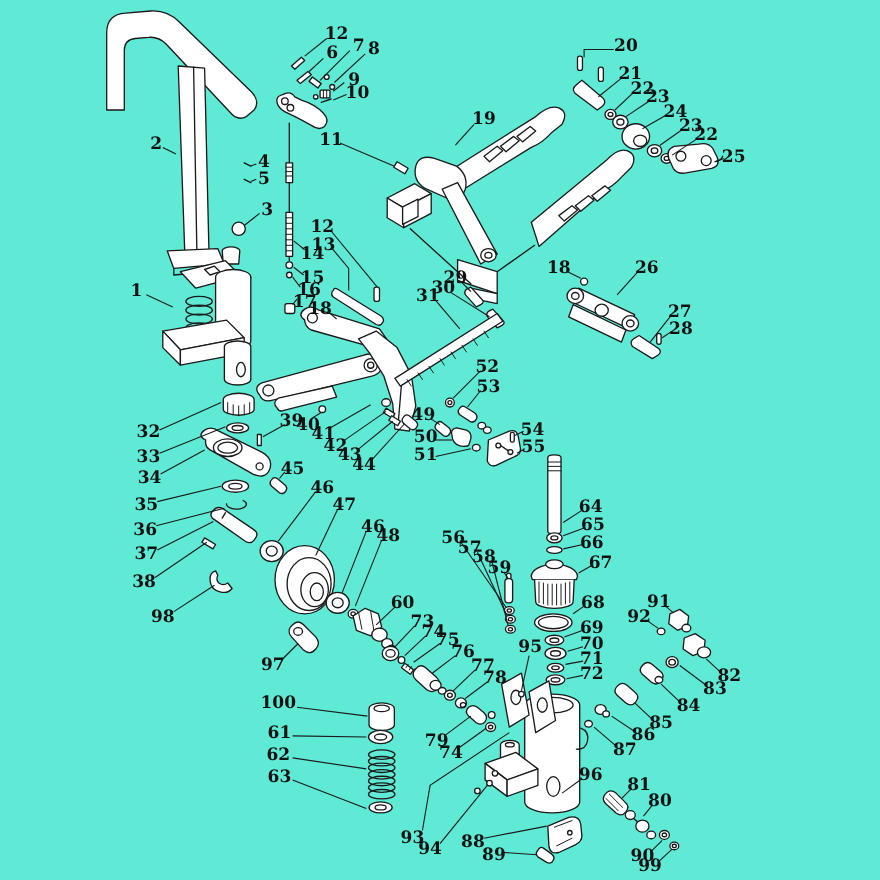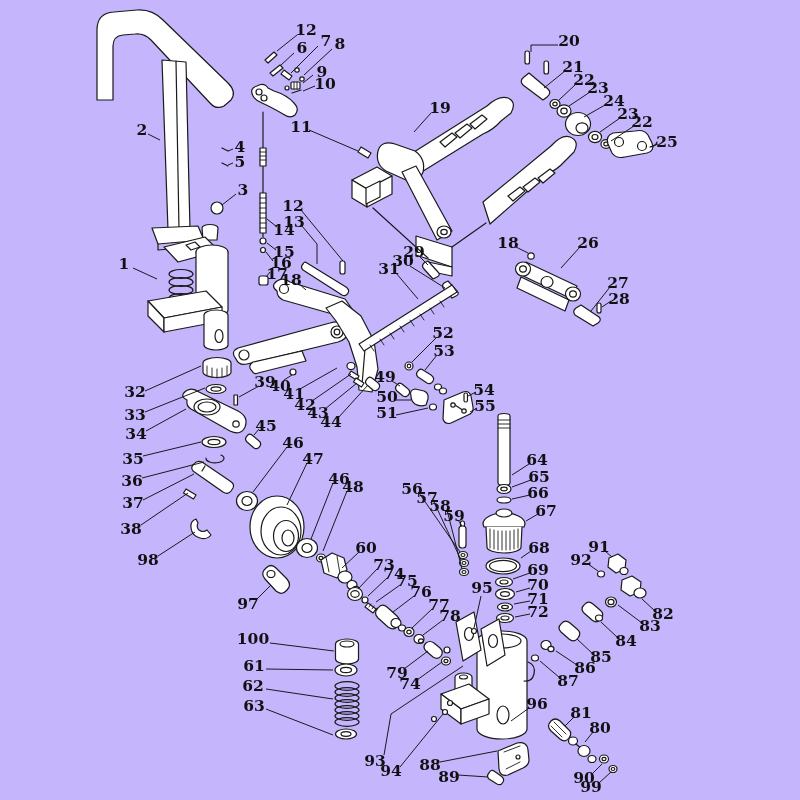--- a/index.html
+++ b/index.html
@@ -1,16 +1,16 @@
 <!DOCTYPE html>
 <html><head>
 <meta charset="utf-8">
 <style>
   html,body{margin:0;padding:0;background:#fff;}
-  #stage{position:relative;width:800px;height:800px;background:#c4b5fd;overflow:hidden;}
+  #stage{position:relative;width:800px;height:800px;background:#5eead4;overflow:hidden;}
   svg{display:block;}
   .plabel{font-family:"DejaVu Serif","Liberation Serif",serif;font-weight:bold;font-size:15.5px;fill:#111;text-anchor:middle;}
   .leader{fill:none;stroke:#1a1a1a;stroke-width:1;}
   #art *{stroke:#1a1a1a;stroke-width:1.2;fill:none;stroke-linecap:round;stroke-linejoin:round;}
   #art .w{fill:#ffffff;}
   #art .thin{stroke-width:0.9;}
 </style>
 </head>
 <body>
 

